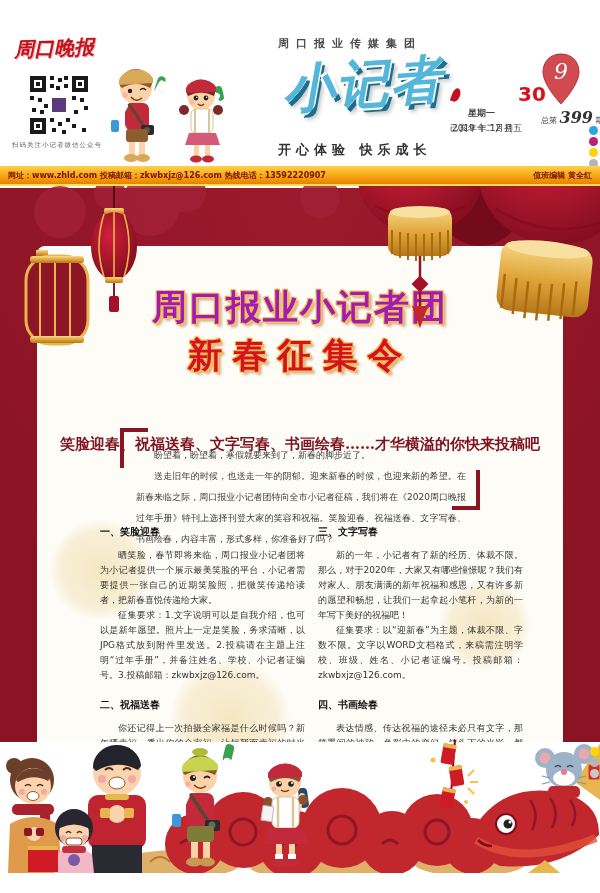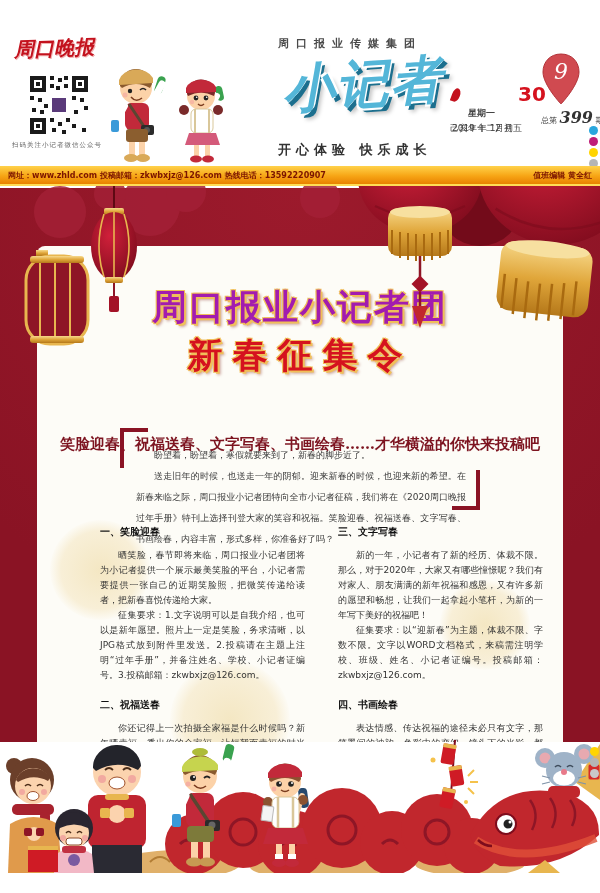--- a/index.html
+++ b/index.html
@@ -50,21 +50,21 @@
       text-shadow:-1px -1px 0 #f0bf5a,1px -1px 0 #f0bf5a,-1px 1px 0 #f0bf5a,2px 2px 0 #f0bf5a,3px 3px 3px rgba(120,20,10,.4);}
   .subtitle{left:40px;top:394px;width:520px;text-align:center;font-size:15px;font-weight:bold;color:#7d1420;
       font-family:"DejaVu Serif","Liberation Serif",serif;margin-top:41px;}
   .brk{z-index:4;}
   .brk-tl{left:120px;top:428px;width:24px;height:36px;border-left:4px solid #8a1324;border-top:4px solid #8a1324;}
   .brk-br{left:452px;top:470px;width:24px;height:36px;border-right:4px solid #8a1324;border-bottom:4px solid #8a1324;}
   .intro{left:136px;top:433px;width:330px;font-size:9px;line-height:21px;color:#3a3a3a;z-index:3;margin-top:12px;}
   .intro p{margin:0;text-indent:2em;text-align:justify;}
   .col{top:524px;width:205px;font-size:9px;line-height:15px;color:#333;z-index:3;}
   .col-left{left:100px;}
-  .col-right{left:318px;margin-left:20px;}
+  .col-right{left:318px;}
   .sec-h{font-size:10px;font-weight:bold;color:#111;margin:0 0 9px 0;}
   .sec-p{margin:0;text-indent:2em;text-align:justify;}
   .sec+.sec{display:block;margin-top:14px;}
   .bottom-strip{left:0;top:742px;width:600px;height:130px;background:#fff;z-index:7;}
   .bottom-svg{left:0;top:740px;width:600px;height:133px;z-index:8;}
 </style>
 </head>
 <body>
 
 <div class="page">

